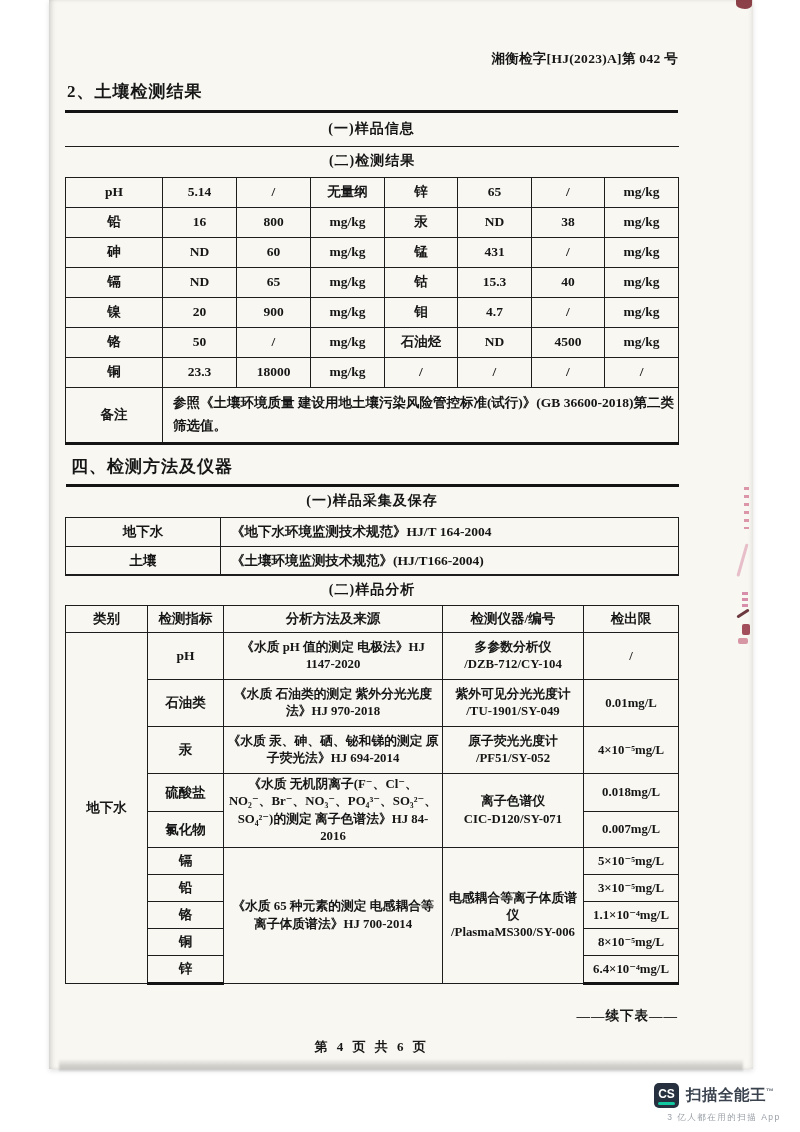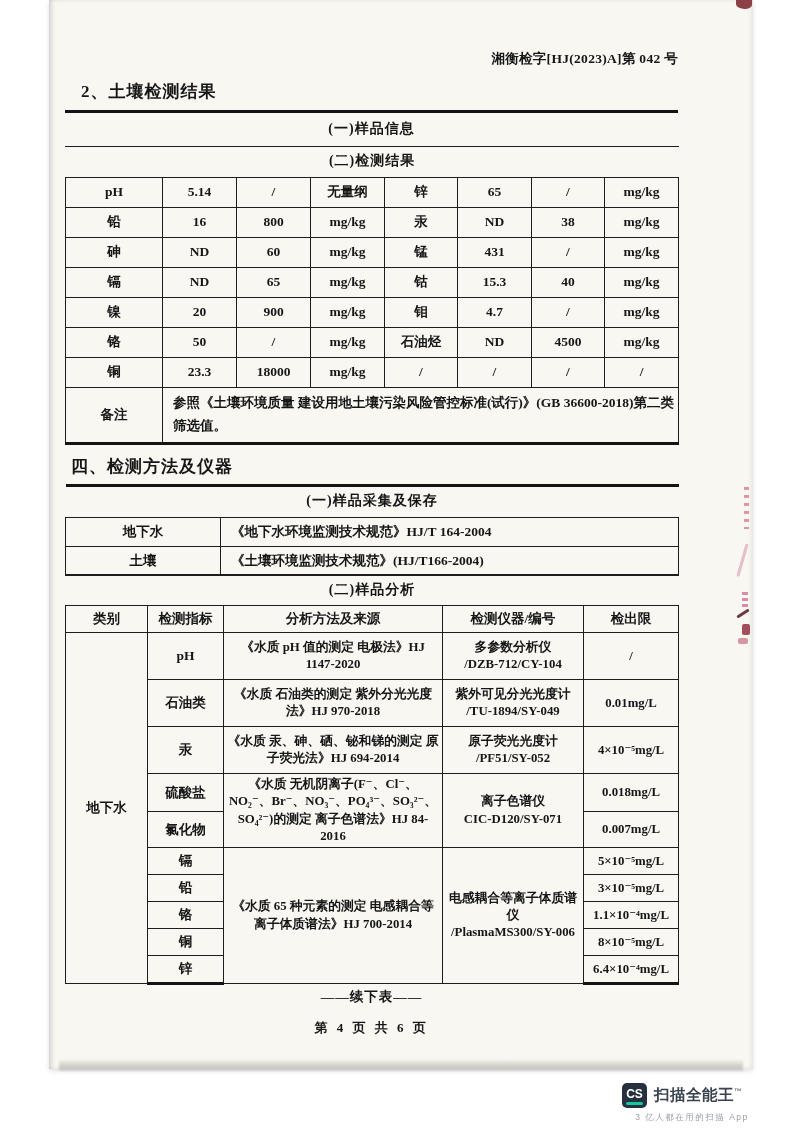--- a/index.html
+++ b/index.html
@@ -14,53 +14,53 @@
     background:#f8f7f2;
     box-shadow:inset 4px 0 6px -3px rgba(0,0,0,.22), inset -3px 0 5px -2px rgba(0,0,0,.10), 0 2px 5px rgba(0,0,0,.12);
   }
   .bottom-smudge{
     position:absolute;left:10px;right:10px;bottom:-2px;height:12px;
     background:linear-gradient(to bottom,rgba(0,0,0,0) 0%,rgba(95,95,90,.28) 60%,rgba(40,40,38,.15) 100%);
     filter:blur(1.2px);
   }
   .content{position:absolute;left:16px;top:0;width:613px;}
   .ref{padding-top:50px;text-align:right;font-size:13.5px;font-weight:bold;letter-spacing:.3px;}
-  .h-sec{margin:12px 0 7px 16px;font-size:17px;font-weight:bold;letter-spacing:1px;}
+  .h-sec{margin:12px 0 7px 2px;font-size:17px;font-weight:bold;letter-spacing:1px;}
   .h-sec2{margin:10px 0 6px 6px;font-size:17px;font-weight:bold;letter-spacing:1px;}
 
   table.t{width:613px;border-collapse:collapse;table-layout:fixed;padding-left:28px;}
   table.t + table.t{margin-top:-1.4px;}
   .t td,.t th{
     border:1.4px solid #1d1d1d;
     font-size:13.5px;font-weight:600;text-align:center;vertical-align:middle;
     padding:1px 3px;line-height:1.35;overflow:hidden;
   }
   .t .sec td{border-left:none;border-right:none;font-size:14px;font-weight:bold;letter-spacing:1px;}
   .t .tk td{border-top:3px solid #141414;}
   .t .bk td{border-bottom:3px solid #141414;}
   .left{text-align:left !important;padding-left:10px !important;}
   .pre{white-space:pre-line;}
   .small{font-size:12.8px !important;}
-  .continued{margin-top:3px;text-align:center;font-size:13.5px;font-weight:bold;letter-spacing:1px;}
+  .continued{margin-top:22px;text-align:right;font-size:13.5px;font-weight:bold;letter-spacing:1px;}
   .pagenum{margin-top:13px;text-align:center;font-size:13px;font-weight:bold;letter-spacing:3px;}
 
   
   .red-mark{position:absolute;pointer-events:none;}
   .rm-corner{left:736px;top:0;width:16px;height:9px;background:#79212a;border-radius:0 0 45% 55%;opacity:.85;}
   .rm-dots1{left:744px;top:487px;width:5px;height:42px;opacity:.55;
     background:repeating-linear-gradient(to bottom,#c4476d 0 3px,transparent 3px 8px);}
   .rm-slash1{left:741px;top:543px;width:2.5px;height:34px;background:#d585a0;opacity:.5;transform:rotate(16deg);border-radius:2px;}
   .rm-dots2{left:742px;top:592px;width:6px;height:16px;opacity:.6;
     background:repeating-linear-gradient(to bottom,#c2487a 0 3px,transparent 3px 6px);}
   .rm-slash2{left:736px;top:612px;width:14px;height:3px;background:#531720;transform:rotate(-32deg);opacity:.85;border-radius:2px;}
   .rm-blob{left:742px;top:624px;width:8px;height:11px;background:#8d2334;opacity:.8;border-radius:2px;}
   .rm-blob2{left:738px;top:638px;width:10px;height:6px;background:#c05570;opacity:.6;border-radius:2px;}
 
   
-  .scanner-badge{position:absolute;left:622px;top:1083px;width:140px;}
+  .scanner-badge{position:absolute;left:654px;top:1083px;width:140px;}
   .cs-row{display:flex;align-items:center;}
   .cs-icon{
     width:25px;height:25px;border-radius:5px;background:#26303f;
     display:flex;align-items:center;justify-content:center;position:relative;flex:0 0 25px;
   }
   .cs-icon span{color:#fff;font-family:"Liberation Sans",sans-serif;font-weight:bold;font-size:12px;line-height:1;margin-top:-3px;}
   .cs-bar{position:absolute;left:4px;right:4px;bottom:3px;height:3px;background:#12c9a2;border-radius:2px;}
   .cs-name{font-family:"Liberation Sans",sans-serif;font-weight:bold;font-size:15.5px;color:#3a424e;margin-left:7px;letter-spacing:.5px;}
   .cs-tm{font-size:8px;vertical-align:super;color:#6b727c;}
   .cs-tagline{margin-top:4px;font-family:"Liberation Sans",sans-serif;font-size:8.5px;color:#989ea6;letter-spacing:1.5px;text-align:center;}
@@ -227,21 +227,21 @@
         <td style="height:44px">pH</td>
         <td class="small">《水质 pH 值的测定 电极法》HJ 1147-2020</td>
         <td class="small pre">多参数分析仪
 /DZB-712/CY-104</td>
         <td class="small">/</td>
       </tr>
       <tr>
         <td style="height:44px">石油类</td>
         <td class="small">《水质 石油类的测定 紫外分光光度法》HJ 970-2018</td>
         <td class="small pre">紫外可见分光光度计
-/TU-1894/SY-049</td>
+/TU-1901/SY-049</td>
         <td class="small">0.01mg/L</td>
       </tr>
       <tr>
         <td style="height:44px">汞</td>
         <td class="small">《水质 汞、砷、硒、铋和锑的测定 原子荧光法》HJ 694-2014</td>
         <td class="small pre">原子荧光光度计
 /PF51/SY-052</td>
         <td class="small">4×10⁻⁵mg/L</td>
       </tr>
       <tr>

